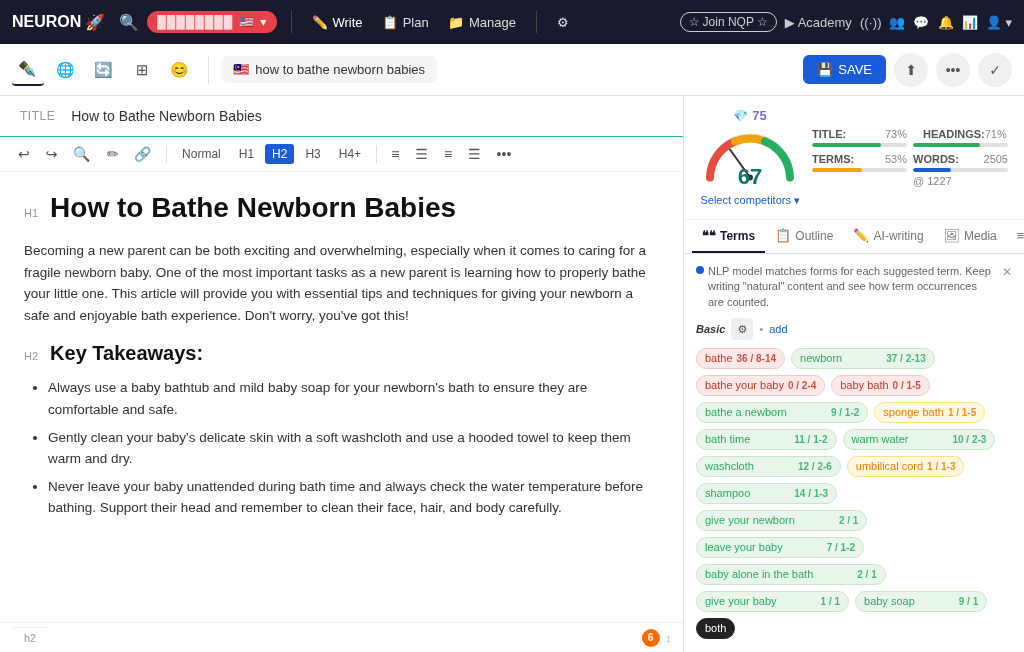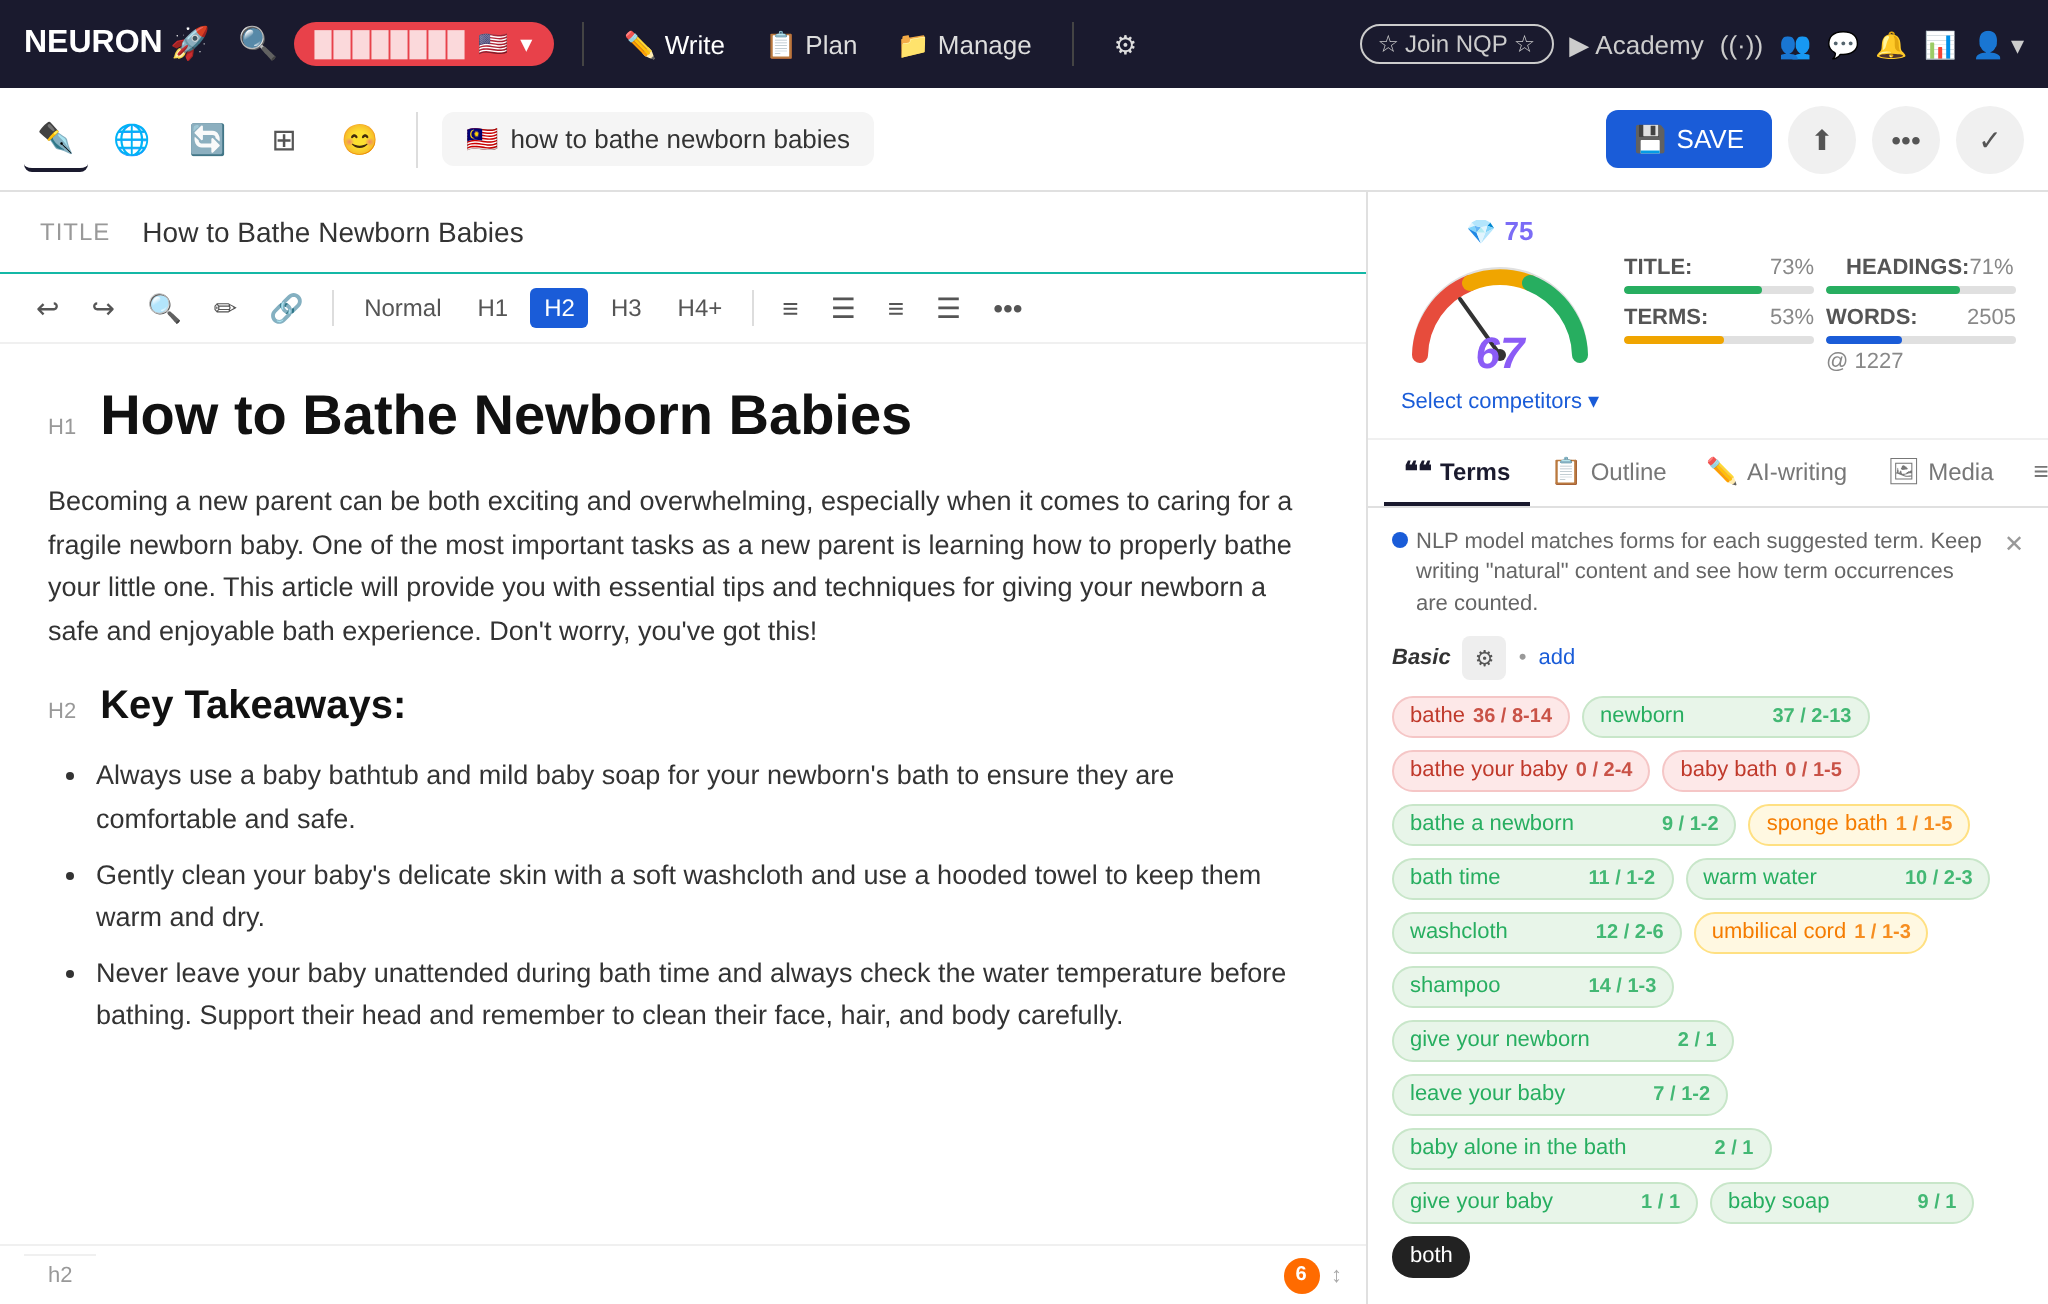--- a/index.html
+++ b/index.html
@@ -316,22 +316,21 @@
       width: 100px;
       height: 65px;
     }
     .gauge-score {
       position: absolute;
       bottom: 0;
       left: 50%;
       transform: translateX(-50%);
       font-size: 22px;
       font-weight: 700;
-      color: #8b5cf6;
-      font-style: italic;
+      color: #0f766e;
     }
     .score-grid {
       flex: 1;
       display: grid;
       grid-template-columns: 1fr 1fr;
       gap: 6px;
     }
     .score-item {
       display: flex;
       flex-direction: column;

